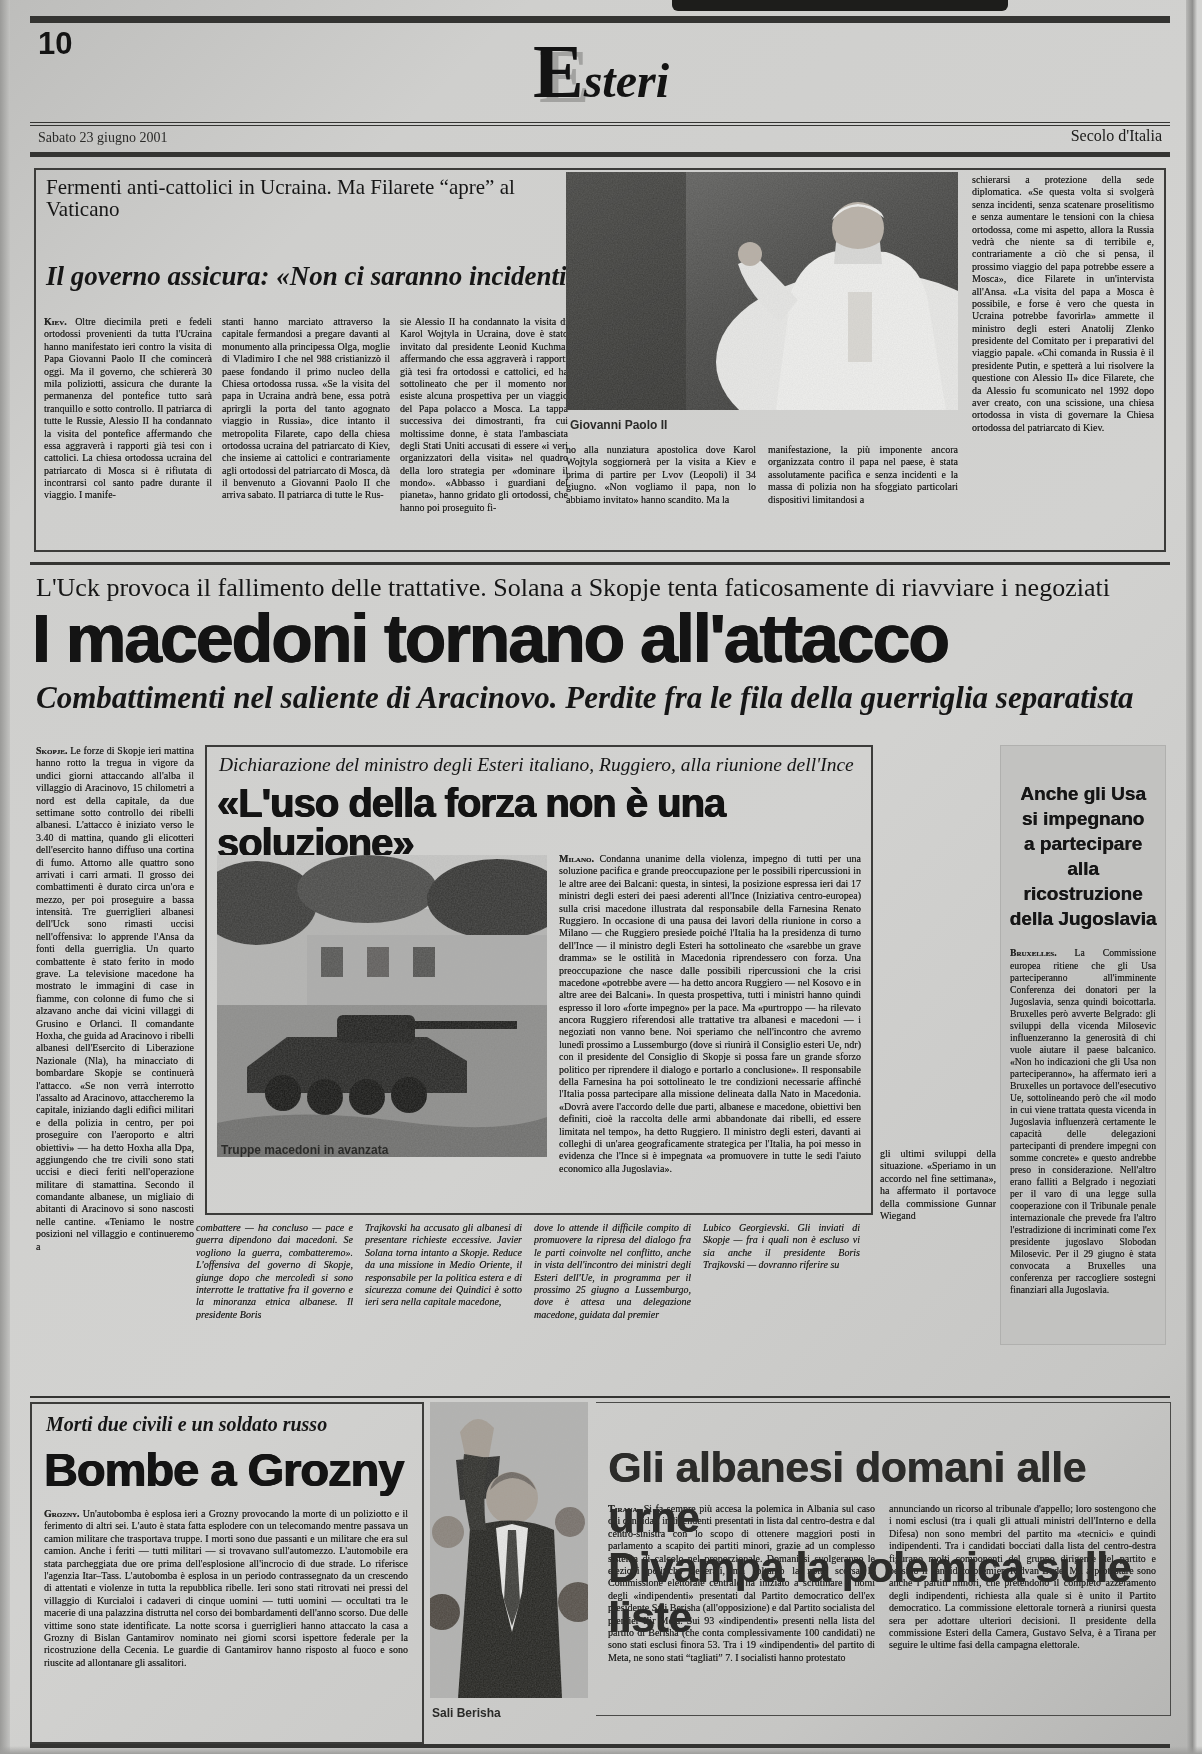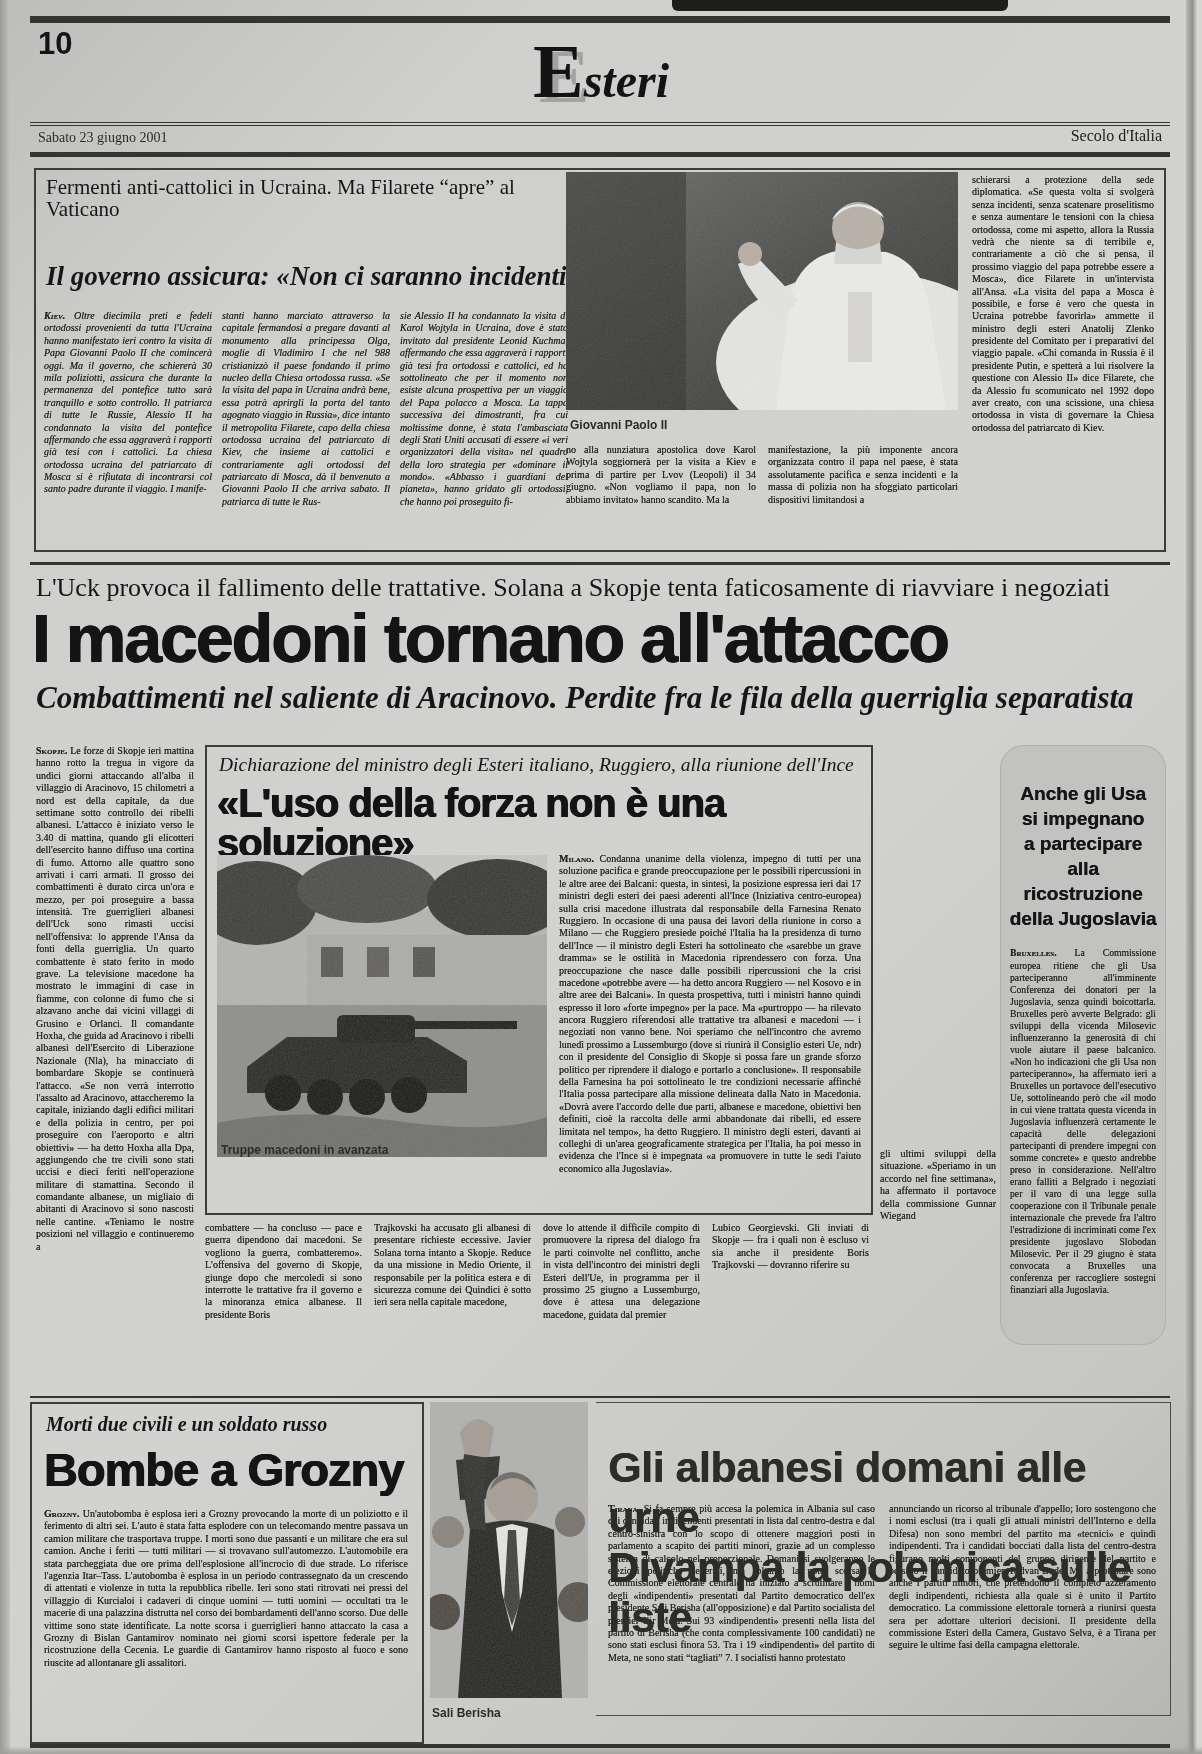--- a/index.html
+++ b/index.html
@@ -44,21 +44,21 @@
   <div class="rule" style="left:30px;top:122px;width:1140px;height:1px;"></div>
   <div class="rule" style="left:30px;top:125px;width:1140px;height:1px;"></div>
   <div class="serif" style="position:absolute;left:38px;top:130px;font-size:14px;color:#2a2a28;">Sabato 23 giugno 2001</div>
   <div class="serif" style="position:absolute;right:40px;top:127px;font-size:16px;font-weight:400;color:#1b1b19;">Secolo d'Italia</div>
   <div class="rule" style="left:30px;top:152px;width:1140px;height:5px;"></div>
 
   <div class="box" style="left:34px;top:168px;width:1128px;height:380px;">
     <div class="kicker" style="position:absolute;left:10px;top:6px;width:530px;font-size:21px;">Fermenti anti-cattolici in Ucraina. Ma Filarete “apre” al Vaticano</div>
     <div class="kicker ital" style="position:absolute;left:10px;top:92px;width:540px;font-size:27px;font-weight:700;">Il governo assicura: «Non ci saranno incidenti»</div>
 
-    <div class="colrow" style="left:8px;top:140px;width:524px;height:238px;gap:10px;font-style:italic;">
+    <div class="colrow" style="left:8px;top:146px;width:524px;height:238px;gap:10px;">
       <div class="bodytext" style="height:238px;"><span class="lead">Kiev.</span> <span>Oltre diecimila preti e fedeli ortodossi provenienti da tutta l'Ucraina hanno manifestato ieri contro la visita di Papa Giovanni Paolo II che comincerà oggi. Ma il governo, che schiererà 30 mila poliziotti, assicura che durante la permanenza del pontefice tutto sarà tranquillo e sotto controllo. Il patriarca di tutte le Russie, Alessio II ha condannato la visita del pontefice affermando che essa aggraverà i rapporti già tesi con i cattolici. La chiesa ortodossa ucraina del patriarcato di Mosca si è rifiutata di incontrarsi col santo padre durante il viaggio. I manife-</span></div>
       <div class="bodytext" style="height:238px;">stanti hanno marciato attraverso la capitale fermandosi a pregare davanti al monumento alla principessa Olga, moglie di Vladimiro I che nel 988 cristianizzò il paese fondando il primo nucleo della Chiesa ortodossa russa. «Se la visita del papa in Ucraina andrà bene, essa potrà aprirgli la porta del tanto agognato viaggio in Russia», dice intanto il metropolita Filarete, capo della chiesa ortodossa ucraina del patriarcato di Kiev, che insieme ai cattolici e contrariamente agli ortodossi del patriarcato di Mosca, dà il benvenuto a Giovanni Paolo II che arriva sabato. Il patriarca di tutte le Rus-</div>
       <div class="bodytext" style="height:238px;">sie Alessio II ha condannato la visita di Karol Wojtyla in Ucraina, dove è stato invitato dal presidente Leonid Kuchma, affermando che essa aggraverà i rapporti già tesi fra ortodossi e cattolici, ed ha sottolineato che per il momento non esiste alcuna prospettiva per un viaggio del Papa polacco a Mosca. La tappa successiva dei dimostranti, fra cui moltissime donne, è stata l'ambasciata degli Stati Uniti accusati di essere «i veri organizzatori della visita» nel quadro della loro strategia per «dominare il mondo». «Abbasso i guardiani del pianeta», hanno gridato gli ortodossi, che hanno poi proseguito fi-</div>
     </div>
 
     <div class="photo" style="left:530px;top:2px;width:392px;height:238px;">
       <svg width="392" height="238" viewBox="0 0 392 238">
         <defs>
           <linearGradient id="pbg" x1="0" y1="0" x2="1" y2="1">
             <stop offset="0" stop-color="#6b6b69"></stop>
@@ -132,29 +132,29 @@
         <circle cx="192" cy="240" r="18" fill="#151513"></circle>
         <path d="M0 268 Q80 252 180 266 T330 262 L330 302 L0 302 Z" fill="#6f6f6d"></path>
         <rect width="330" height="302" filter="url(#grain2)"></rect>
       </svg>
     </div>
     <div class="caption" style="position:absolute;left:14px;top:396px;">Truppe macedoni in avanzata</div>
 
     <div class="bodytext" style="position:absolute;left:352px;top:106px;width:302px;height:350px;"><span class="lead">Milano.</span> <span>Condanna unanime della violenza, impegno di tutti per una soluzione pacifica e grande preoccupazione per le possibili ripercussioni in le altre aree dei Balcani: questa, in sintesi, la posizione espressa ieri dai 17 ministri degli esteri dei paesi aderenti all'Ince (Iniziativa centro-europea) sulla crisi macedone illustrata dal responsabile della Farnesina Renato Ruggiero. In occasione di una pausa dei lavori della riunione in corso a Milano — che Ruggiero presiede poiché l'Italia ha la presidenza di turno dell'Ince — il ministro degli Esteri ha sottolineato che «sarebbe un grave dramma» se le ostilità in Macedonia riprendessero con forza. Una preoccupazione che nasce dalle possibili ripercussioni che la crisi macedone «potrebbe avere — ha detto ancora Ruggiero — nel Kosovo e in altre aree dei Balcani». In questa prospettiva, tutti i ministri hanno quindi espresso il loro «forte impegno» per la pace. Ma «purtroppo — ha rilevato ancora Ruggiero riferendosi alle trattative tra albanesi e macedoni — i negoziati non vanno bene. Noi speriamo che nell'incontro che avremo lunedì prossimo a Lussemburgo (dove si riunirà il Consiglio esteri Ue, ndr) con il presidente del Consiglio di Skopje si possa fare un grande sforzo politico per riprendere il dialogo e portarlo a conclusione». Il responsabile della Farnesina ha poi sottolineato le tre condizioni necessarie affinché l'Italia possa partecipare alla missione delineata dalla Nato in Macedonia. «Dovrà avere l'accordo delle due parti, albanese e macedone, obiettivi ben definiti, cioè la raccolta delle armi abbandonate dai ribelli, ed essere limitata nel tempo», ha detto Ruggiero. Il ministro degli esteri, davanti ai colleghi di un'area geograficamente strategica per l'Italia, ha poi messo in evidenza che l'Ince si è impegnata «a promuovere in tutte le sedi l'aiuto economico alla Jugoslavia».</span></div>
   </div>
 
-  <div class="colrow" style="left:205px;top:1222px;width:664px;height:170px;gap:12px;">
+  <div class="colrow" style="left:196px;top:1222px;width:664px;height:170px;gap:12px;font-style:italic;">
     <div class="bodytext" style="height:170px;">combattere — ha concluso — pace e guerra dipendono dai macedoni. Se vogliono la guerra, combatteremo». L'offensiva del governo di Skopje, giunge dopo che mercoledì si sono interrotte le trattative fra il governo e la minoranza etnica albanese. Il presidente Boris</div>
     <div class="bodytext" style="height:170px;">Trajkovski ha accusato gli albanesi di presentare richieste eccessive. Javier Solana torna intanto a Skopje. Reduce da una missione in Medio Oriente, il responsabile per la politica estera e di sicurezza comune dei Quindici è sotto ieri sera nella capitale macedone,</div>
     <div class="bodytext" style="height:170px;">dove lo attende il difficile compito di promuovere la ripresa del dialogo fra le parti coinvolte nel conflitto, anche in vista dell'incontro dei ministri degli Esteri dell'Ue, in programma per il prossimo 25 giugno a Lussemburgo, dove è attesa una delegazione macedone, guidata dal premier</div>
     <div class="bodytext" style="height:170px;">Lubico Georgievski. Gli inviati di Skopje — fra i quali non è escluso vi sia anche il presidente Boris Trajkovski — dovranno riferire su</div>
   </div>
   <div class="bodytext" style="position:absolute;left:880px;top:1148px;width:116px;height:160px;">gli ultimi sviluppi della situazione. «Speriamo in un accordo nel fine settimana», ha affermato il portavoce della commissione Gunnar Wiegand</div>
 
-  <div style="position:absolute;left:1000px;top:745px;width:166px;height:600px;background:#c2c2c0;box-shadow:inset 0 0 0 1px #b0b0ae;padding:0;border-radius:24px;">
+  <div style="position:absolute;left:1000px;top:745px;width:166px;height:600px;background:#c2c2c0;box-shadow:inset 0 0 0 1px #b0b0ae;padding:0;">
     <div class="sans" style="margin:36px 8px 0 8px;text-align:center;font-weight:700;font-size:19px;line-height:1.32;color:#161616;text-shadow:.4px 0 0 #161616;">
       <div>Anche gli Usa</div>
       <div>si impegnano</div>
       <div>a partecipare</div>
       <div>alla ricostruzione</div>
       <div>della Jugoslavia</div>
     </div>
     <div class="bodytext" style="margin:16px 10px 0 10px;height:400px;font-size:9.7px;"><span class="lead">Bruxelles.</span> <span>La Commissione europea ritiene che gli Usa parteciperanno all'imminente Conferenza dei donatori per la Jugoslavia, senza quindi boicottarla. Bruxelles però avverte Belgrado: gli sviluppi della vicenda Milosevic influenzeranno la generosità di chi vuole aiutare il paese balcanico. «Non ho indicazioni che gli Usa non parteciperanno», ha affermato ieri a Bruxelles un portavoce dell'esecutivo Ue, sottolineando però che «il modo in cui viene trattata questa vicenda in Jugoslavia influenzerà certamente le capacità delle delegazioni partecipanti di prendere impegni con somme concrete» e questo andrebbe preso in considerazione. Nell'altro erano falliti a Belgrado i negoziati per il varo di una legge sulla cooperazione con il Tribunale penale internazionale che prevede fra l'altro l'estradizione di incriminati come l'ex presidente jugoslavo Slobodan Milosevic. Per il 29 giugno è stata convocata a Bruxelles una conferenza per raccogliere sostegni finanziari alla Jugoslavia.</span></div>
   </div>
 

